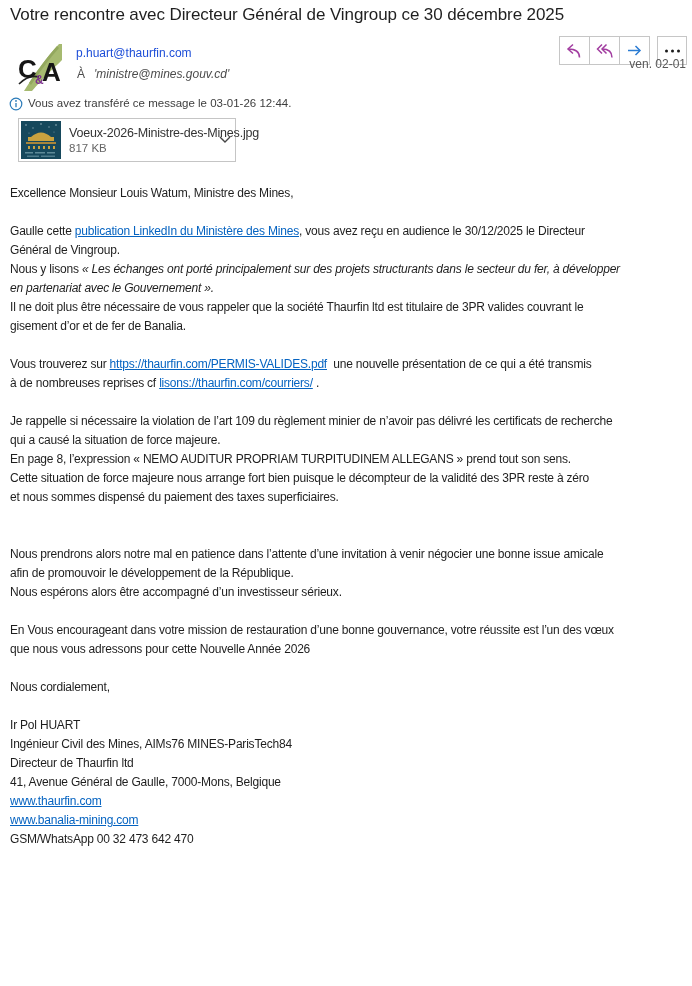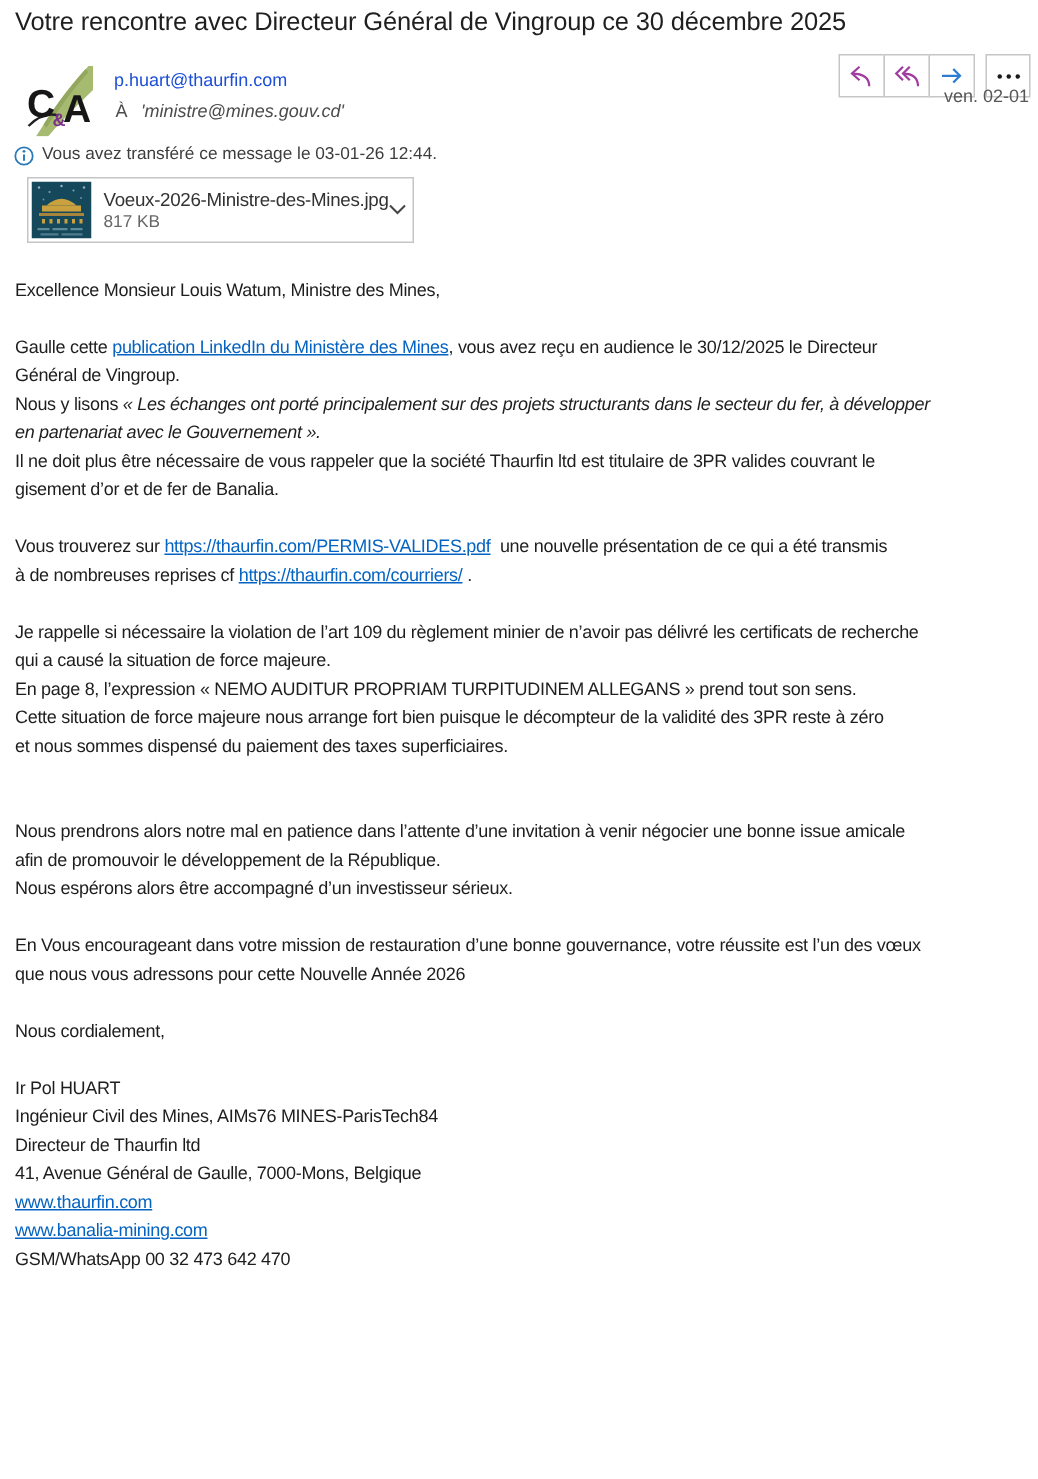--- a/index.html
+++ b/index.html
@@ -53,21 +53,21 @@
 
   .notice {
     position: absolute; left: 9px; top: 97px;
     display: flex; align-items: flex-start;
     font-size: 11.5px; color: #3d3d3d;
   }
   .notice svg { margin-right: 5px; flex: 0 0 auto; }
 
   .attachment {
     position: absolute; left: 18px; top: 118px;
-    width: 258px; height: 44px;
+    width: 218px; height: 44px;
     border: 1px solid #c5c5c5; background: #fff;
     display: flex; align-items: center; box-sizing: border-box;
     cursor: pointer;
   }
   .thumb { width: 40px; height: 38px; margin-left: 2px; flex: 0 0 auto; }
   .att-info { margin-left: 8px; min-width: 0; }
   .att-name {
     font-size: 12.5px; color: #333; white-space: nowrap;
     letter-spacing: -0.2px;
   }
@@ -192,21 +192,21 @@
       <div class="para"><span>Excellence Monsieur Louis Watum, Ministre des Mines,</span></div>
       <div class="para">&nbsp;</div>
       <div class="para"><span>Gaulle cette </span><a class="seg-link" href="#">publication LinkedIn du Ministère des Mines</a><span>, vous avez reçu en audience le 30/12/2025 le Directeur
 Général de Vingroup.</span></div>
       <div class="para"><span>Nous y lisons </span><span class="seg-italic">« Les échanges ont porté principalement sur des projets structurants dans le secteur du fer, à développer
 en partenariat avec le Gouvernement ».</span></div>
       <div class="para"><span>Il ne doit plus être nécessaire de vous rappeler que la société Thaurfin ltd est titulaire de 3PR valides couvrant le
 gisement d’or et de fer de Banalia.</span></div>
       <div class="para">&nbsp;</div>
       <div class="para"><span>Vous trouverez sur </span><a class="seg-link" href="#">https://thaurfin.com/PERMIS-VALIDES.pdf</a><span>  une nouvelle présentation de ce qui a été transmis
-à de nombreuses reprises cf </span><a class="seg-link" href="#">https://thaurfin.com/courriers/</a><span> .</span></div>
+à de nombreuses reprises cf </span><a class="seg-link" href="#">lisons://thaurfin.com/courriers/</a><span> .</span></div>
       <div class="para">&nbsp;</div>
       <div class="para"><span>Je rappelle si nécessaire la violation de l’art 109 du règlement minier de n’avoir pas délivré les certificats de recherche
 qui a causé la situation de force majeure.</span></div>
       <div class="para"><span>En page 8, l’expression « NEMO AUDITUR PROPRIAM TURPITUDINEM ALLEGANS » prend tout son sens.</span></div>
       <div class="para"><span>Cette situation de force majeure nous arrange fort bien puisque le décompteur de la validité des 3PR reste à zéro
 et nous sommes dispensé du paiement des taxes superficiaires.</span></div>
       <div class="para">&nbsp;</div>
       <div class="para">&nbsp;</div>
       <div class="para"><span>Nous prendrons alors notre mal en patience dans l’attente d’une invitation à venir négocier une bonne issue amicale
 afin de promouvoir le développement de la République.</span></div>

